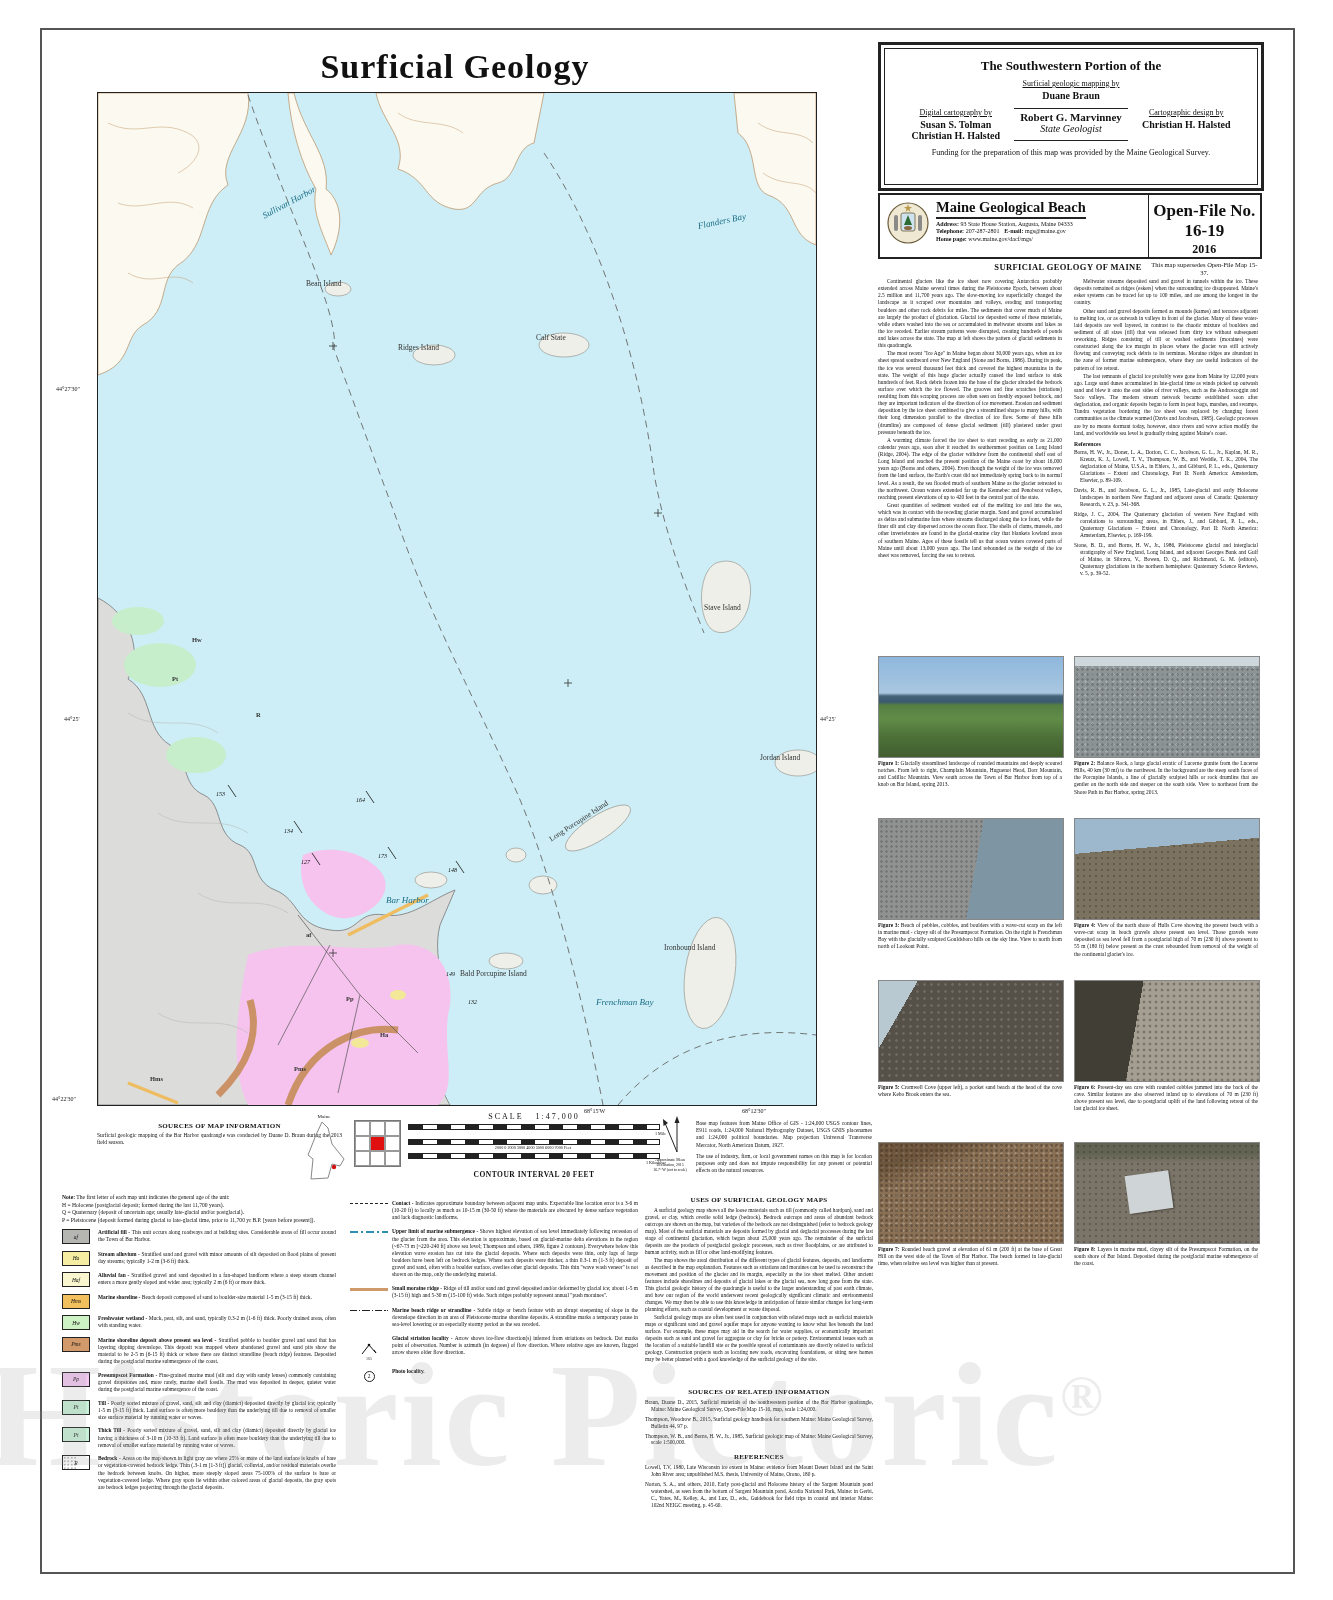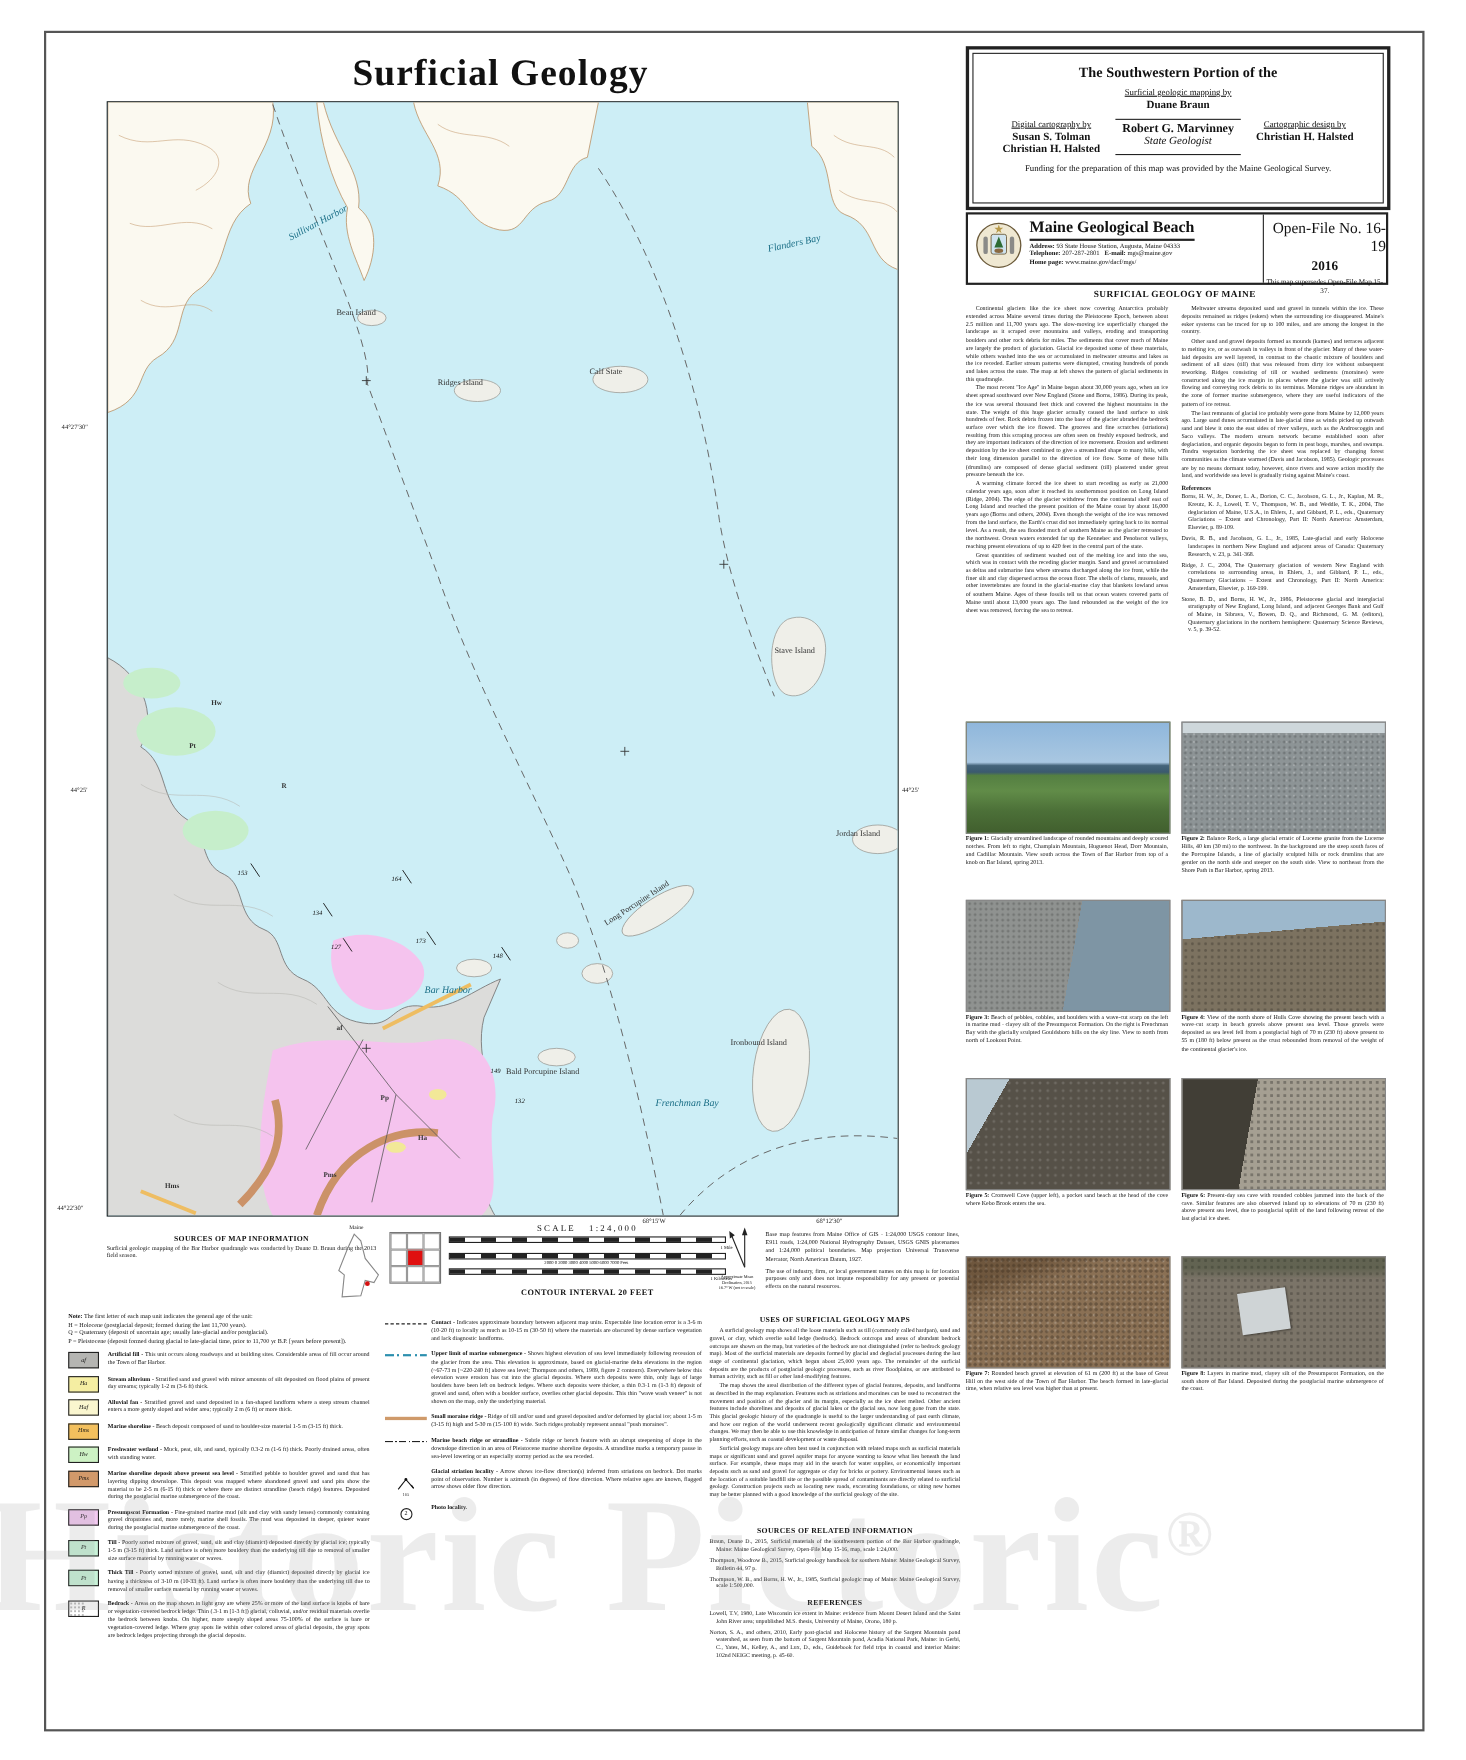--- a/index.html
+++ b/index.html
@@ -31,21 +31,21 @@
   .h-mid .sg{font-size:10px;font-style:italic;}
   .h-mid .rg{font-size:11px;font-weight:bold;}
   .h-fund{font-size:8px;margin-top:7px;}
   
   #mgs-box{left:878px;top:193px;width:380px;height:62px;border:2px solid #222;display:flex;background:#fff;}
   #mgs-left{width:266px;display:flex;padding:4px 2px 2px 6px;}
   #mgs-right{width:114px;border-left:1.5px solid #222;text-align:center;padding-top:6px;}
   #mgs-text{margin-left:6px;}
   #mgs-name{font-size:14.5px;font-weight:bold;border-bottom:2px solid #222;padding-bottom:1px;}
   .mgs-line{font-size:6px;margin-top:1.5px;}
-  .ofn{font-size:14px;font-weight:normal;text-align:right;}
+  .ofn{font-size:17px;font-weight:bold;}
   .ofy{font-size:12px;font-weight:bold;margin-top:1px;}
   .ofs{font-size:6.5px;margin-top:4px;line-height:1.25;}
   
   #essay{left:878px;top:262px;width:380px;height:388px;overflow:hidden;}
   #essay-head{text-align:center;font-size:8.5px;font-weight:bold;letter-spacing:.4px;margin-bottom:5px;}
   .essay-col{position:absolute;top:16px;width:184px;}
   #essay-col1{left:0;} #essay-col2{left:196px;}
   .essay-p{font-size:5.4px;line-height:1.32;text-align:justify;text-indent:9px;margin:0 0 1px 0;}
   .ref-head{font-size:5.8px;font-weight:bold;margin:4px 0 2px 0;}
   .ref-p{font-size:5.4px;line-height:1.3;text-align:justify;margin:0 0 3px 0;padding-left:6px;text-indent:-6px;}
@@ -203,21 +203,21 @@
         <path d="M290,754 l8,12"></path>
         <path d="M358,768 l8,12"></path>
     </g>
   </svg>
   <div id="map-labels">
       <span class="mlab water" style="left: 165px; top: 118px; transform: rotate(-28deg);">Sullivan Harbor</span>
       <span class="mlab water" style="left: 600px; top: 128px; transform: rotate(-12deg);">Flanders Bay</span>
       <span class="mlab island" style="left: 208px; top: 186px;">Bean Island</span>
       <span class="mlab island" style="left: 300px; top: 250px;">Ridges Island</span>
       <span class="mlab island" style="left: 438px; top: 240px;">Calf State</span>
-      <span class="mlab island" style="left: 606px; top: 494px;">Stave Island</span>
+      <span class="mlab island" style="left: 606px; top: 510px;">Stave Island</span>
       <span class="mlab island" style="left: 662px; top: 660px; font-family: Liberation Serif, serif;">Jordan Island</span>
       <span class="mlab island" style="left: 452px; top: 742px; transform: rotate(-33deg);">Long Porcupine Island</span>
       <span class="mlab island" style="left: 362px; top: 876px;">Bald Porcupine Island</span>
       <span class="mlab island" style="left: 566px; top: 850px;">Ironbound Island</span>
       <span class="mlab water" style="left: 288px; top: 802px;">Bar Harbor</span>
       <span class="mlab water" style="left: 498px; top: 904px;">Frenchman Bay</span>
       <span class="mlab num" style="left: 118px; top: 698px;">153</span>
       <span class="mlab num" style="left: 186px; top: 735px;">134</span>
       <span class="mlab num" style="left: 203px; top: 766px;">127</span>
       <span class="mlab num" style="left: 258px; top: 704px;">164</span>
@@ -371,21 +371,21 @@
     <div></div>
   <div></div>
     <div class="red"></div>
     <div></div>
   <div></div>
     <div></div>
     <div></div>
 </div>
 
 <div id="scale-blk" class="abs">
-  <div class="st"><span>SCALE</span>&nbsp;&nbsp;&nbsp;<span>1:24,000</span></div>
+  <div class="st"><span>SCALE</span>&nbsp;&nbsp;&nbsp;<span>1:47,000</span></div>
   <div class="sbar"></div>
   <div class="sbar-lab">1 Mile</div>
   <div class="sbar"></div>
   <div class="sbar-lab center">2000    0    2000    3000    4000    5000    6000    7000 Feet</div>
   <div class="sbar"></div>
   <div class="sbar-lab">1 Kilometer</div>
   <div id="contour-int">CONTOUR INTERVAL 20 FEET</div>
 </div>
 
 <div id="decl" class="abs">

